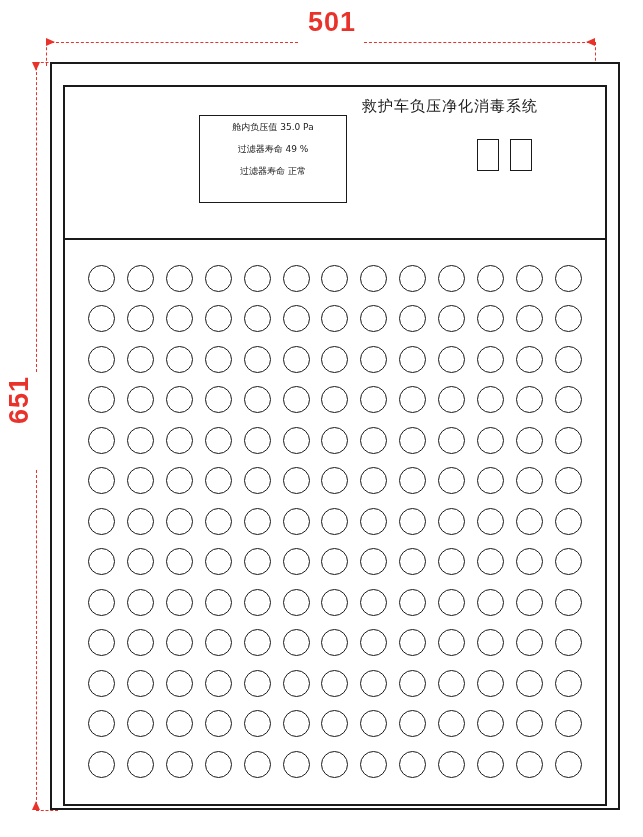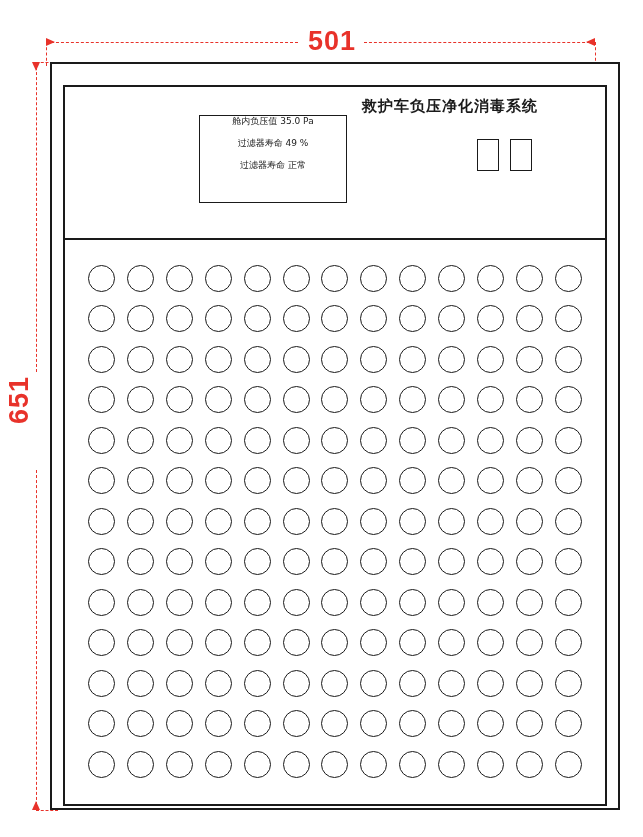--- a/index.html
+++ b/index.html
@@ -22,21 +22,21 @@
     font-family: "Liberation Sans", sans-serif;
     font-weight: bold;
     font-size: 27px;
     letter-spacing: 1px;
     line-height: 1;
     background: #ffffff;
     padding: 0 4px;
   }
   #dim-top-label {
     left: 304px;
-    top: 28px;
+    top: 9px;
   }
   #dim-left-label {
     left: 6px;
     top: 428px;
     transform: rotate(-90deg);
     transform-origin: left top;
   }
 
   .dim-line-h {
     position: absolute;
@@ -113,37 +113,37 @@
     height: 0;
     border-top: 2px solid #1a1a1a;
   }
 
   
   #title-text {
     position: absolute;
     left: 362px;
     top: 97px;
     font-family: "DejaVu Sans", sans-serif;
-    font-weight: bold;
+    font-weight: normal;
     font-size: 15px;
     color: #1a1a1a;
     letter-spacing: 1px;
     white-space: nowrap;
   }
 
   #status-display {
     position: absolute;
     left: 199px;
     top: 115px;
     width: 148px;
     height: 88px;
     border: 1px solid #1a1a1a;
     box-sizing: border-box;
     background: #ffffff;
-    padding: 1px 0 0 0;
+    padding: 7px 0 0 0;
   }
   .status-row {
     font-family: "DejaVu Sans", sans-serif;
     font-size: 9px;
     color: #1a1a1a;
     text-align: center;
     line-height: 1;
     margin-bottom: 13px;
     white-space: nowrap;
   }

